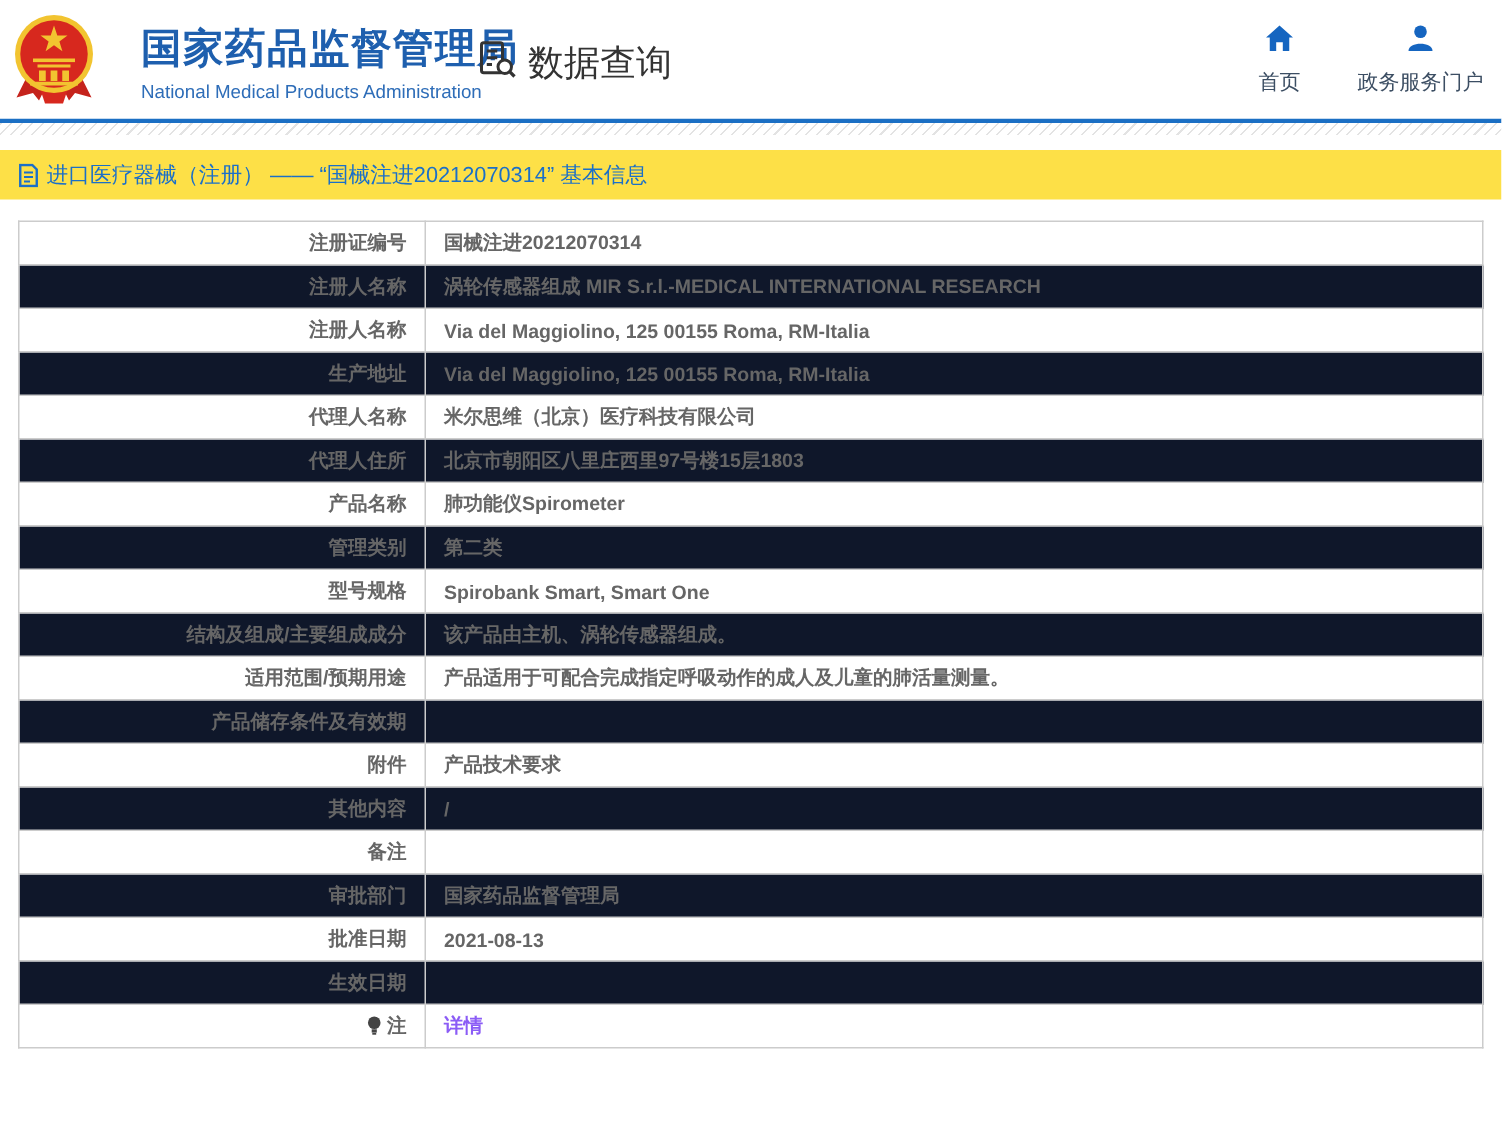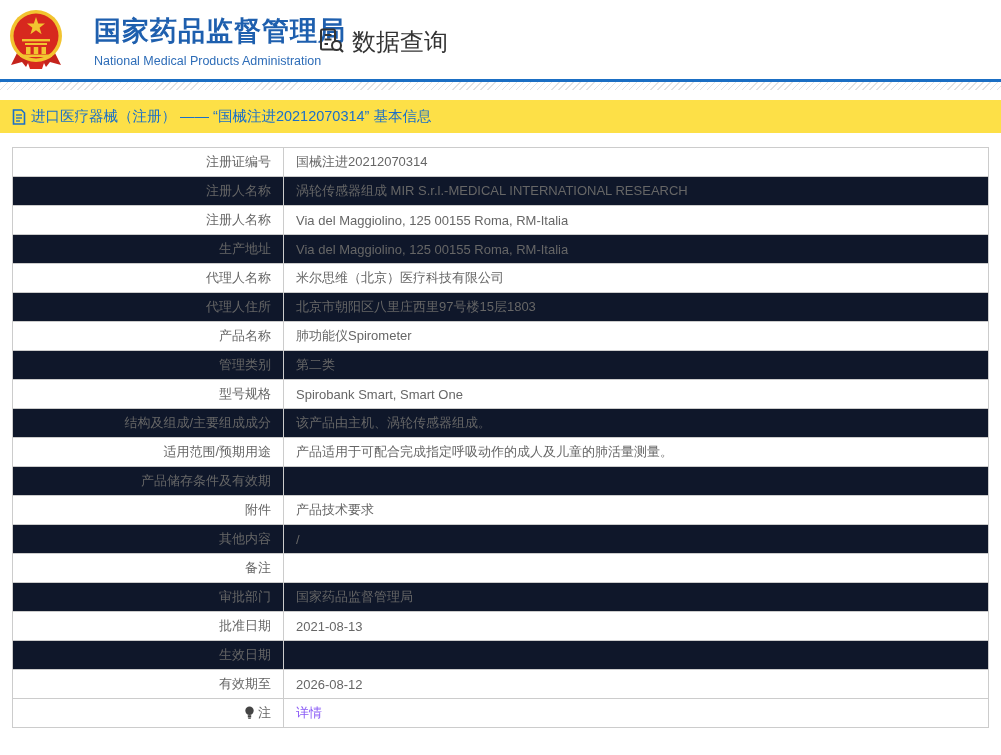--- a/index.html
+++ b/index.html
@@ -29,21 +29,21 @@
   .breadcrumb { height: 33px; background: #fde047; display: flex; align-items: center; padding-left: 12px; }
   .breadcrumb-icon { margin-right: 5px; display: flex; align-items: center; }
   .breadcrumb-text { font-size: 14.5px; color: #1a6fc9; }
 
   
   .table-wrap { margin: 0 12px; }
   table.info-table { width: 977px; border-collapse: collapse; table-layout: fixed; }
   .info-table tr { height: 29px; }
   .info-table tr.row-even { background: #0f172a; }
   .info-table tr.row-odd { background: #ffffff; }
-  .info-table td { border: 1px solid #ccc; font-size: 13px; color: #666; vertical-align: middle; }
+  .info-table td { border: 1px solid #ccc; font-size: 13px; color: #666; vertical-align: middle; font-weight: bold; }
   td.label-cell { width: 271px; text-align: right; padding-right: 12px; }
   td.value-cell { padding-left: 12px; text-align: left; }
   .label-inner { display: inline-flex; align-items: center; gap: 3px; }
   a.details-link { color: #8b5cf6; text-decoration: none; cursor: pointer; }
   .bulb { display: inline-flex; }
 </style>
 </head>
 <body>
 
 <div class="header">
@@ -82,20 +82,39 @@
         <line x1="6.5" y1="8" x2="13.5" y2="8" stroke="#333" stroke-width="2"></line>
         <line x1="6.5" y1="12.5" x2="13.5" y2="12.5" stroke="#333" stroke-width="2"></line>
         <line x1="6.5" y1="17" x2="10" y2="17" stroke="#333" stroke-width="2"></line>
         <circle cx="18.5" cy="18.5" r="4.5" fill="#fff" stroke="#333" stroke-width="2"></circle>
         <line x1="21.8" y1="21.8" x2="25" y2="25" stroke="#333" stroke-width="2.2"></line>
       </svg>
     </span>
     <span class="data-query-label">数据查询</span>
   </div>
 
+  <div class="header-nav">
+    <div class="nav-item">
+      <span>
+        <svg width="20" height="19" viewBox="0 0 20 19">
+          <path d="M10 1 L19 9 L16.5 9 L16.5 18 L12.2 18 L12.2 12.2 L7.8 12.2 L7.8 18 L3.5 18 L3.5 9 L1 9 Z" fill="#1565c0"></path>
+        </svg>
+      </span>
+      <span class="nav-label">首页</span>
+    </div>
+    <div class="nav-item">
+      <span>
+        <svg width="20" height="19" viewBox="0 0 20 19">
+          <circle cx="10" cy="5.2" r="4.2" fill="#1565c0"></circle>
+          <path d="M2 18 C2 11.5 18 11.5 18 18 Z" fill="#1565c0"></path>
+        </svg>
+      </span>
+      <span class="nav-label">政务服务门户</span>
+    </div>
+  </div>
 </div>
 
 <div class="blue-line"></div>
 <div class="hatch-strip"></div>
 <div class="gap-sm"></div>
 
 <div class="breadcrumb">
   <span class="breadcrumb-icon">
     <svg width="14" height="16" viewBox="0 0 14 16">
       <path d="M1.5 1 L9.5 1 L12.5 4 L12.5 15 L1.5 15 Z" fill="none" stroke="#1a6fc9" stroke-width="1.6"></path>
@@ -231,26 +250,20 @@
     <td class="value-cell"><span>2021-08-13</span></td>
   </tr>
 
   <tr class="row-even">
     <td class="label-cell"><span class="label-inner">
               <span>生效日期</span>
             </span></td>
     <td class="value-cell"><span></span></td>
   </tr>
 
-  <tr class="row-odd">
-    <td class="label-cell"><span class="label-inner">
-              <span>有效期至</span>
-            </span></td>
-    <td class="value-cell"><span>2026-08-12</span></td>
-  </tr>
 
 
   <tr class="row-odd">
     <td class="label-cell"><span class="label-inner">
               <span class="bulb">
                 <svg width="11" height="13" viewBox="0 0 11 13">
                   <circle cx="5.5" cy="4.8" r="4.2" fill="#444"></circle>
                   <rect x="3.8" y="9.2" width="3.4" height="2.2" fill="#444"></rect>
                   <rect x="4.2" y="11.6" width="2.6" height="1.2" fill="#444"></rect>
                 </svg>

